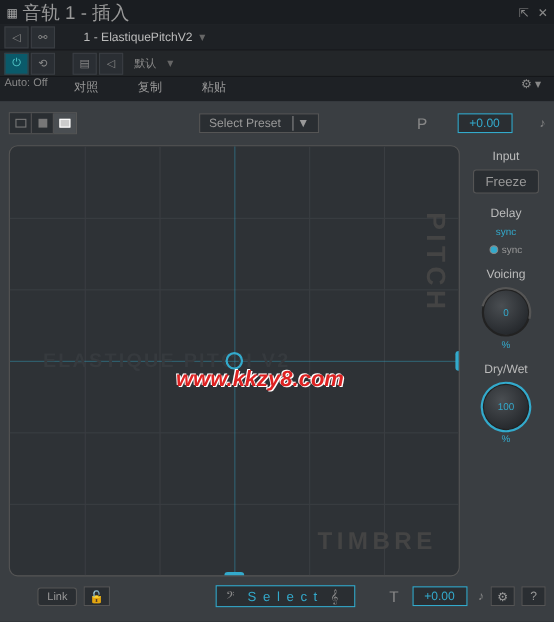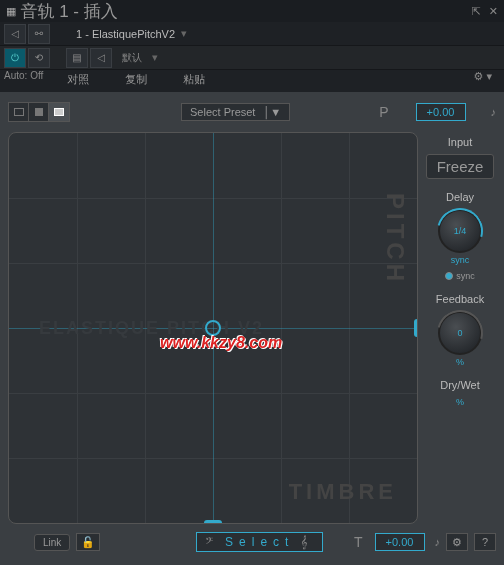--- a/index.html
+++ b/index.html
@@ -37,29 +37,29 @@
 .crosshair-v { position: absolute; width: 1px; height: 100%; background: #3ac; left: 50%; opacity: 0.4; }
 .crosshair-h { position: absolute; height: 1px; width: 100%; background: #3ac; top: 50%; opacity: 0.4; }
 .xy-handle { position: absolute; width: 16px; height: 16px; border: 2px solid #3ac; border-radius: 50%; left: 50%; top: 50%; transform: translate(-50%, -50%); cursor: pointer; }
 .pitch-label { position: absolute; right: 8px; top: 60px; color: #444; font-size: 24px; font-weight: bold; writing-mode: vertical-rl; letter-spacing: 4px; }
 .timbre-label { position: absolute; right: 20px; bottom: 18px; color: #444; font-size: 22px; font-weight: bold; letter-spacing: 4px; }
 .ghost-text { position: absolute; left: 30px; top: 50%; color: #363a3e; font-size: 18px; font-weight: bold; letter-spacing: 2px; transform: translateY(-50%); }
 .pitch-slider { position: absolute; right: -3px; top: 50%; width: 6px; height: 18px; background: #3ac; border-radius: 3px; transform: translateY(-50%); }
 .timbre-slider { position: absolute; bottom: -3px; left: 50%; height: 6px; width: 18px; background: #3ac; border-radius: 3px; transform: translateX(-50%); }
 .side-panel { width: 72px; display: flex; flex-direction: column; align-items: center; gap: 6px; padding-top: 4px; }
 .side-label { color: #bbb; font-size: 11px; }
-.freeze-btn { background: #2a2e32; border: 1px solid #555; color: #999; padding: 3px 10px; font-size: 15px; border-radius: 3px; cursor: pointer; }
+.freeze-btn { background: #2a2e32; border: 1px solid #555; color: #999; padding: 3px 10px; font-size: 12px; border-radius: 3px; cursor: pointer; }
 .knob-group { display: flex; flex-direction: column; align-items: center; gap: 2px; }
 .knob { width: 44px; height: 44px; border-radius: 50%; background: radial-gradient(circle at 40% 35%, #4a4e52, #1a1d21); border: 2px solid #222; position: relative; cursor: pointer; }
 .knob-arc { position: absolute; inset: -3px; border-radius: 50%; border: 2px solid transparent; border-top-color: #3ac; border-right-color: #3ac; transform: rotate(-30deg); }
 .knob-val { position: absolute; left: 50%; top: 50%; transform: translate(-50%, -50%); color: #3ac; font-size: 9px; }
 .sync-row { display: flex; align-items: center; gap: 3px; font-size: 9px; color: #999; }
 .sync-radio { width: 8px; height: 8px; border-radius: 50%; border: 1px solid #888; }
 .sync-radio.on { background: #3ac; }
-.watermark { position: absolute; left: 160px; top: 242px; color: #d22; font-size: 16px; font-weight: bold; font-style: italic; z-index: 10; text-shadow: 1px 1px 0 #fff, -1px -1px 0 #fff; }
+.watermark { position: absolute; left: 160px; top: 242px; color: #d22; font-size: 20px; font-weight: bold; font-style: italic; z-index: 10; text-shadow: 1px 1px 0 #fff, -1px -1px 0 #fff; }
 .bottom-row { display: flex; align-items: center; gap: 6px; height: 24px; margin-top: 6px; padding-left: 26px; }
 .link-btn { background: #2a2e32; border: 1px solid #555; color: #999; padding: 2px 8px; font-size: 10px; border-radius: 3px; cursor: pointer; }
 .lock-btn { width: 24px; height: 18px; background: #2a2e32; border: 1px solid #555; display: flex; align-items: center; justify-content: center; color: #888; }
 .voicing { background: #2a2e32; border: 1px solid #3ac; color: #3ac; padding: 2px 8px; font-size: 12px; letter-spacing: 6px; display: flex; align-items: center; gap: 6px; margin-left: 90px; }
 .clef { color: #888; font-size: 12px; }
 .t-label { color: #888; margin-left: auto; font-size: 14px; margin-right: 6px; }
 .help-btn { width: 22px; height: 18px; background: #2a2e32; border: 1px solid #555; display: flex; align-items: center; justify-content: center; color: #999; font-size: 11px; cursor: pointer; }
 </style>
 </head>
 <body>
@@ -141,42 +141,42 @@
       <div class="pitch-slider"></div>
       <div class="timbre-slider"></div>
     </div>
 
     <div class="side-panel">
       <span class="side-label">Input</span>
       <div class="freeze-btn">Freeze</div>
 
       <span class="side-label" style="margin-top:6px">Delay</span>
       <div class="knob-group">
-        <div class="knob">
-          <div class="knob-arc"></div>
-          <span class="knob-val">1/4</span>
-        </div>
         <span style="color:#3ac;font-size:9px">sync</span>
       </div>
       <div class="sync-row">
         <div class="sync-radio on"></div>
         <span>sync</span>
       </div>
 
-      <span class="side-label" style="margin-top:6px">Feedback</span>
+      <span class="side-label" style="margin-top:6px">Voicing</span>
       <div class="knob-group">
         <div class="knob">
           <div class="knob-arc" style="border-top-color:#555;border-right-color:#555"></div>
           <span class="knob-val">0</span>
         </div>
         <span style="color:#3ac;font-size:9px">%</span>
       </div>
 
       <span class="side-label" style="margin-top:6px">Dry/Wet</span>
       <div class="knob-group">
+        <div class="knob">
+          <div class="knob-arc" style="border-left-color:#3ac;border-bottom-color:#3ac"></div>
+          <span class="knob-val">100</span>
+        </div>
         <span style="color:#3ac;font-size:9px">%</span>
       </div>
     </div>
   </div>
 
   <div class="watermark">www.kkzy8.com</div>
 
   <div class="bottom-row">
     <div class="link-btn">Link</div>
     <div class="lock-btn">🔓</div>

